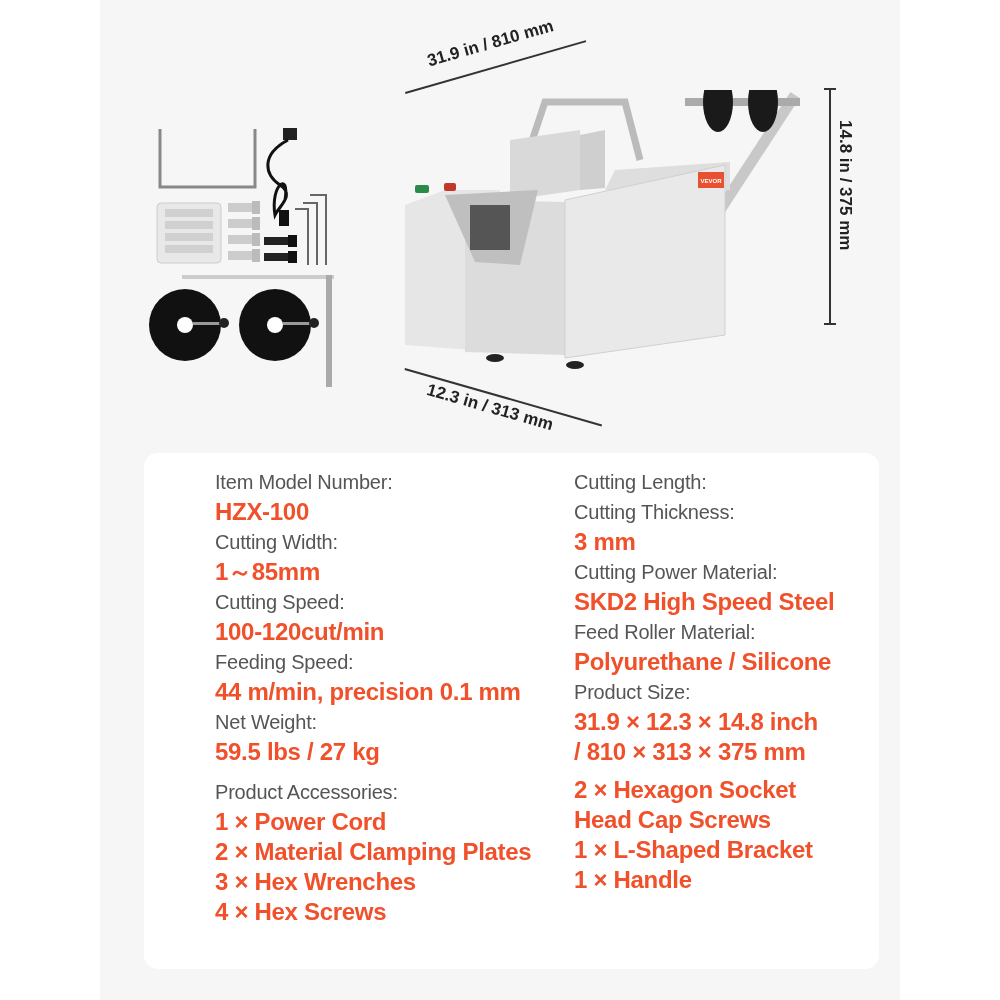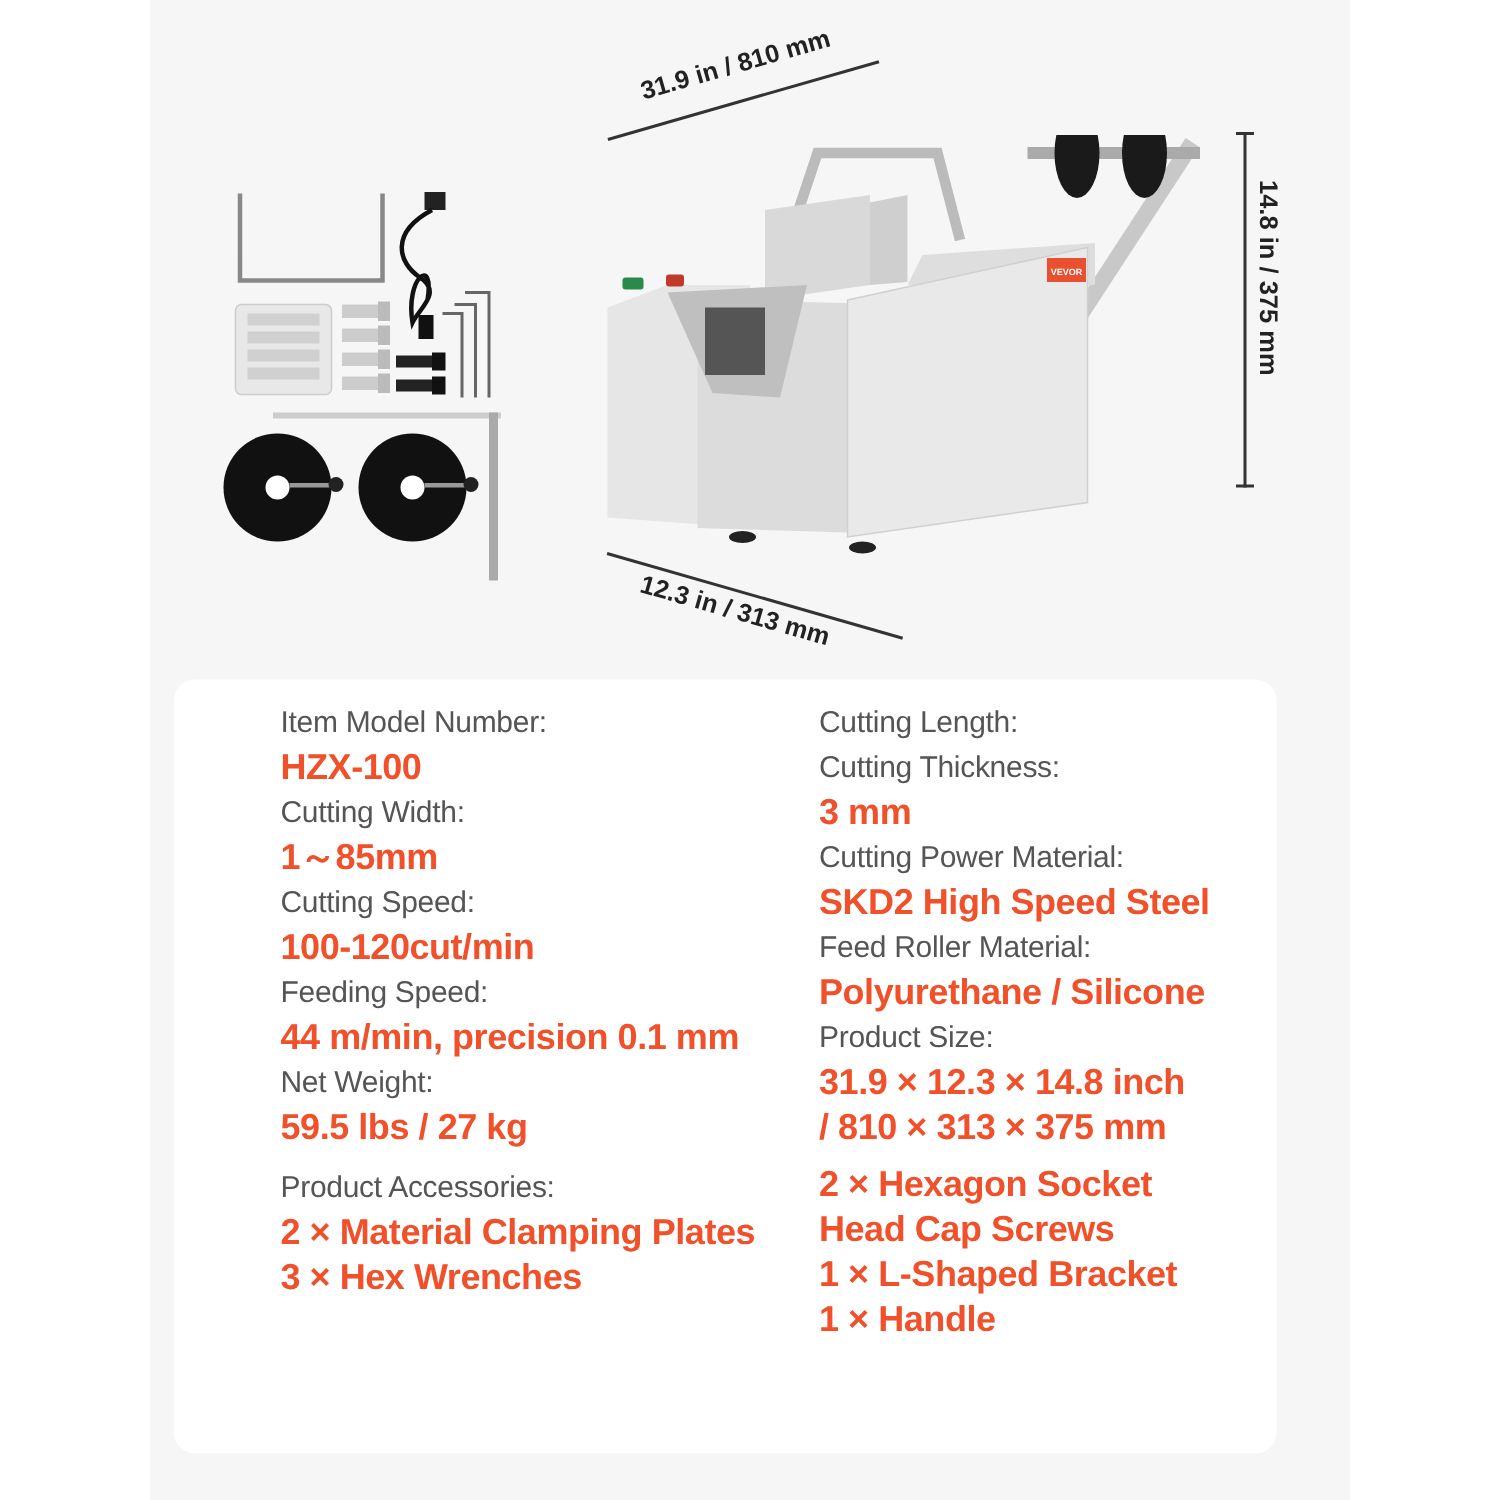--- a/index.html
+++ b/index.html
@@ -1,19 +1,19 @@
 <!DOCTYPE html>
 <html><head>
 <meta charset="utf-8">
 <style>
   * { box-sizing: border-box; margin: 0; padding: 0; }
   html, body { width: 1000px; height: 1000px; background: #ffffff; overflow: hidden; }
   body { position: relative; font-family: "Liberation Sans", "DejaVu Sans", sans-serif; }
   .panel { position: absolute; left: 100px; top: 0; width: 800px; height: 1000px; background: #f6f6f6; }
-  .card { position: absolute; left: 116px; top: 453px; width: 735px; height: 516px; background: #ffffff; border-radius: 14px; }
+  .card { position: absolute; left: 144px; top: 453px; width: 735px; height: 516px; background: #ffffff; border-radius: 14px; }
   .col { position: absolute; top: 14px; }
   .col.left { left: 71px; }
   .col.right { left: 430px; }
   .lbl { color: #555555; font-size: 20px; line-height: 30px; height: 30px; white-space: nowrap; letter-spacing: -0.2px; }
   .val { color: #f0502a; font-size: 24px; font-weight: bold; line-height: 30px; height: 30px; white-space: nowrap; letter-spacing: -0.3px; }
   .gap { height: 10px; }
   .gap-s { height: 8px; }
 
   .dim { position: absolute; color: #222; font-size: 17px; font-weight: bold; white-space: nowrap; }
   .dim-line { position: absolute; background: #333; }
@@ -145,22 +145,24 @@
     <div class="lbl">Cutting Width:</div>
     <div class="val">1～85mm</div>
     <div class="lbl">Cutting Speed:</div>
     <div class="val">100-120cut/min</div>
     <div class="lbl">Feeding Speed:</div>
     <div class="val">44 m/min, precision 0.1 mm</div>
     <div class="lbl">Net Weight:</div>
     <div class="val">59.5 lbs / 27 kg</div>
     <div class="gap"></div>
     <div class="lbl">Product Accessories:</div>
+    <div class="val">1 × Power Cord</div>
     <div class="val">2 × Material Clamping Plates</div>
     <div class="val">3 × Hex Wrenches</div>
+    <div class="val">4 × Hex Screws</div>
   </div>
 
   <div class="col right">
     <div class="lbl">Cutting Length:</div>
     <div class="lbl">Cutting Thickness:</div>
     <div class="val">3 mm</div>
     <div class="lbl">Cutting Power Material:</div>
     <div class="val">SKD2 High Speed Steel</div>
     <div class="lbl">Feed Roller Material:</div>
     <div class="val">Polyurethane / Silicone</div>

